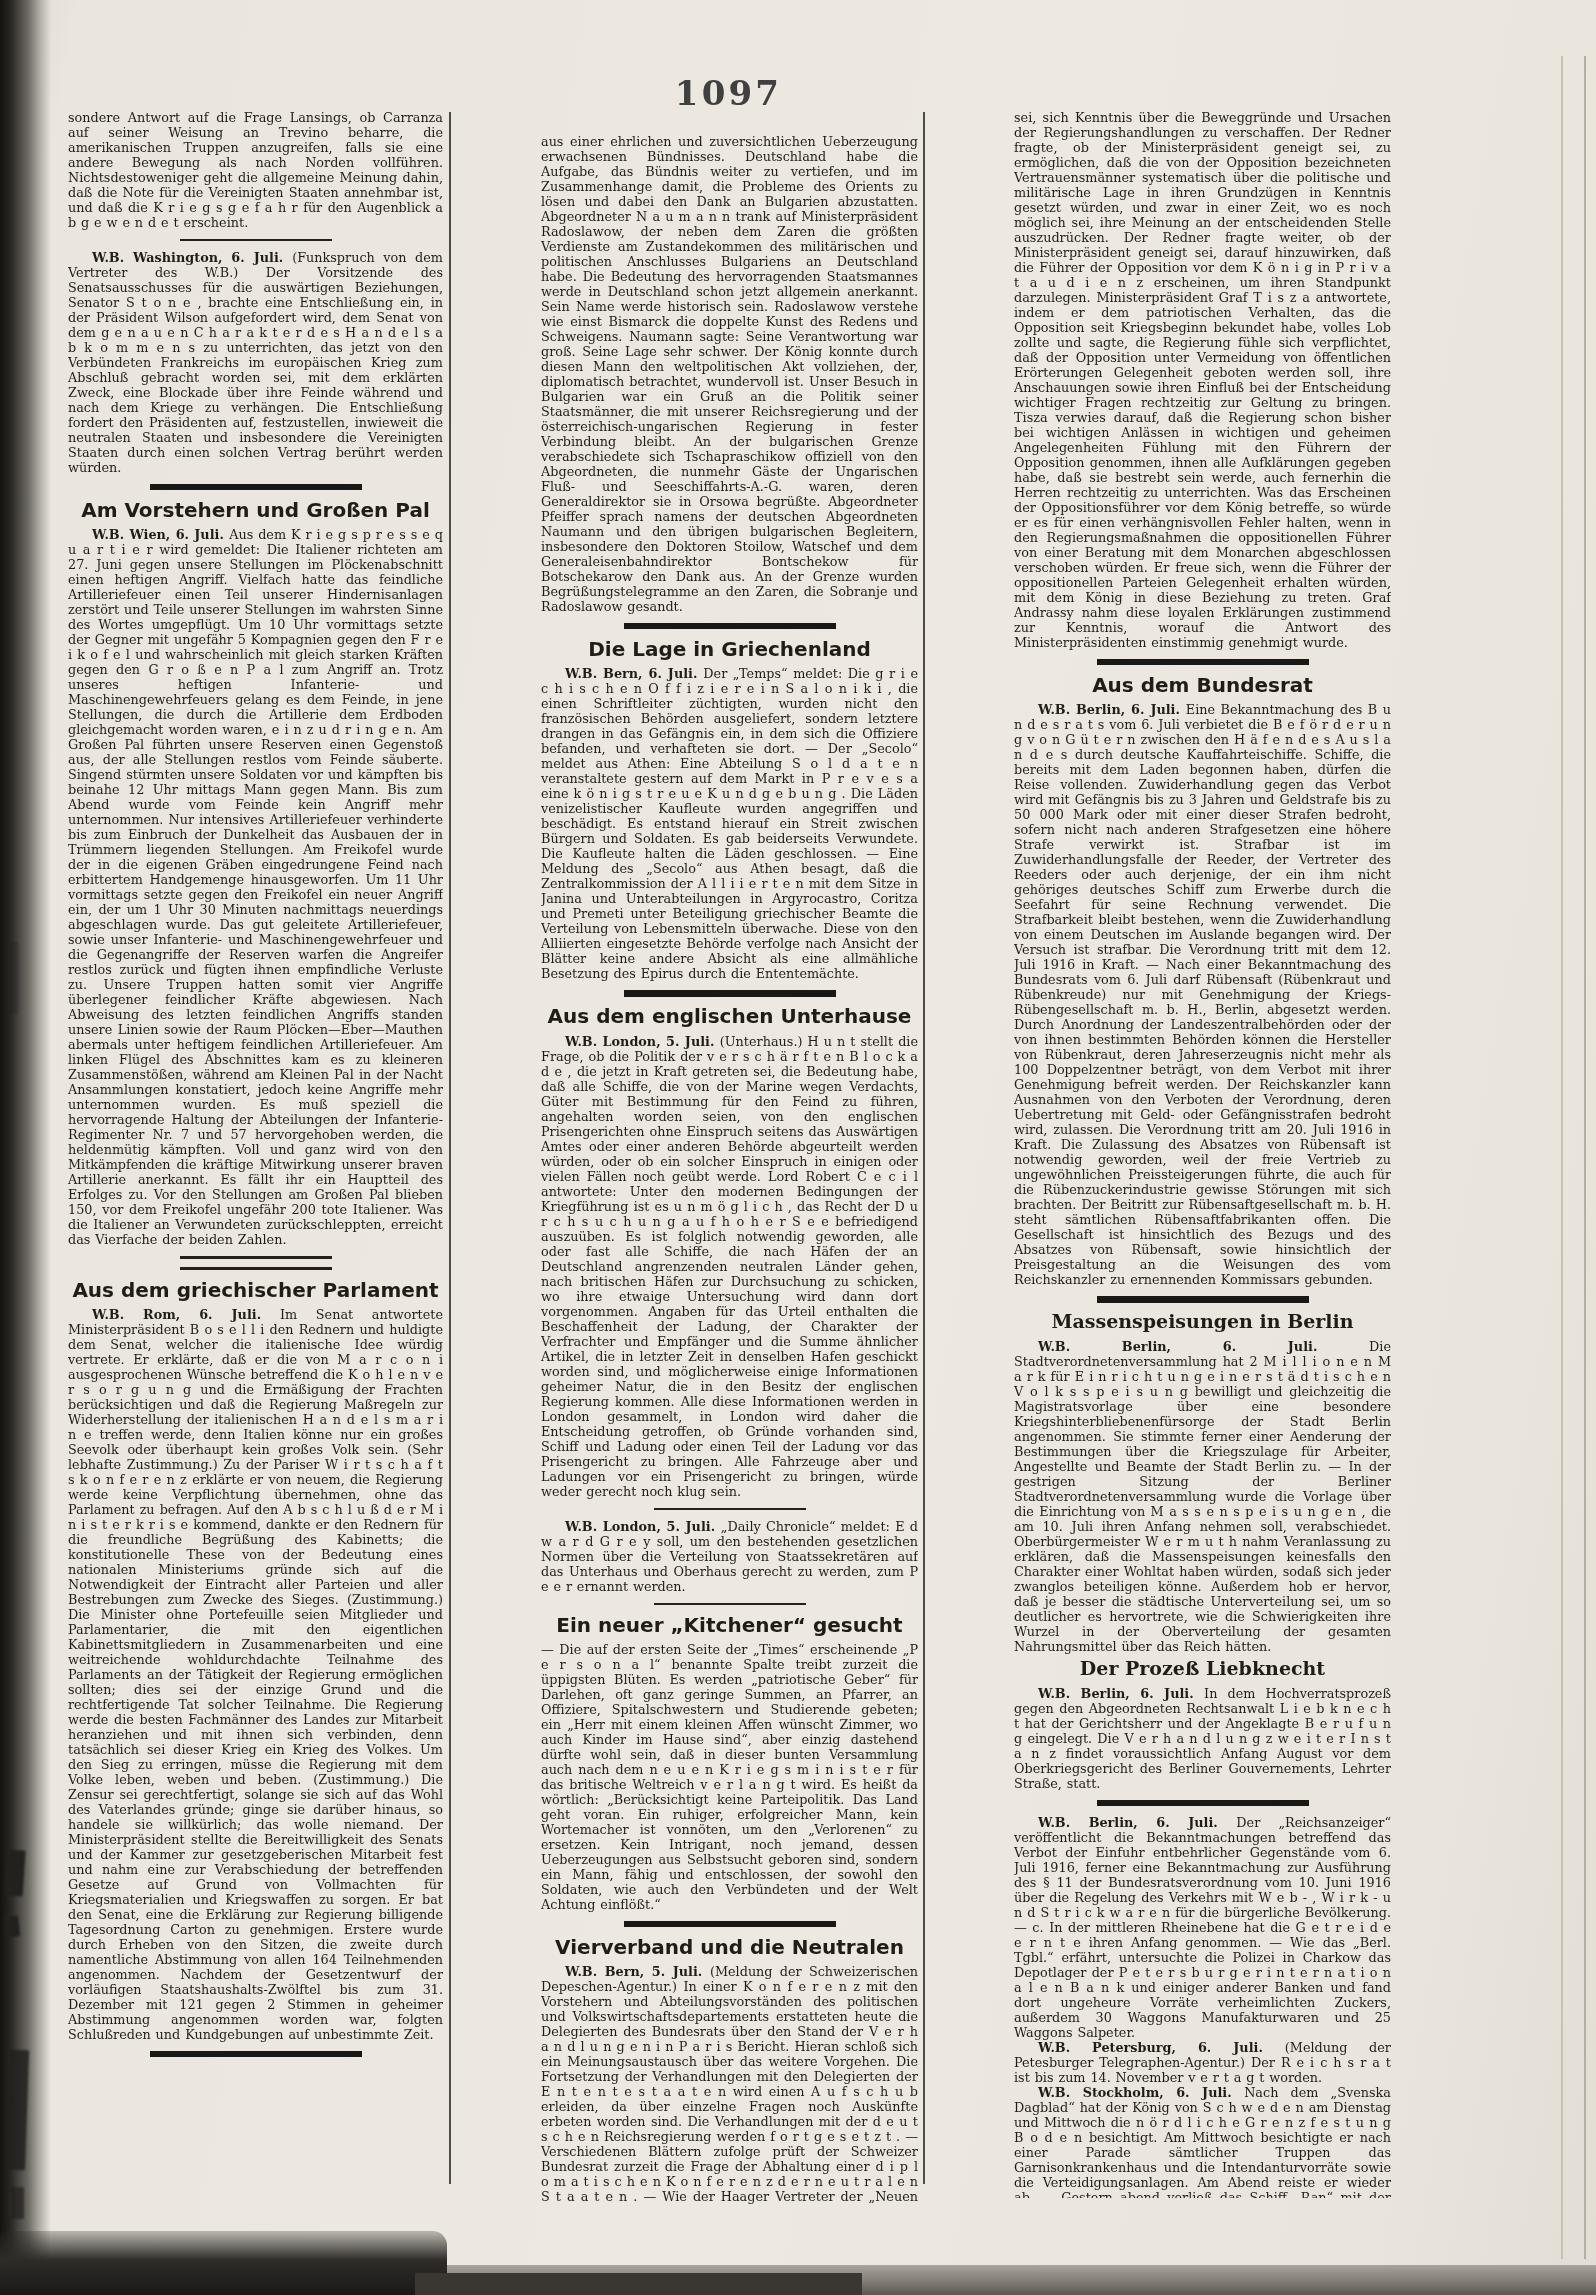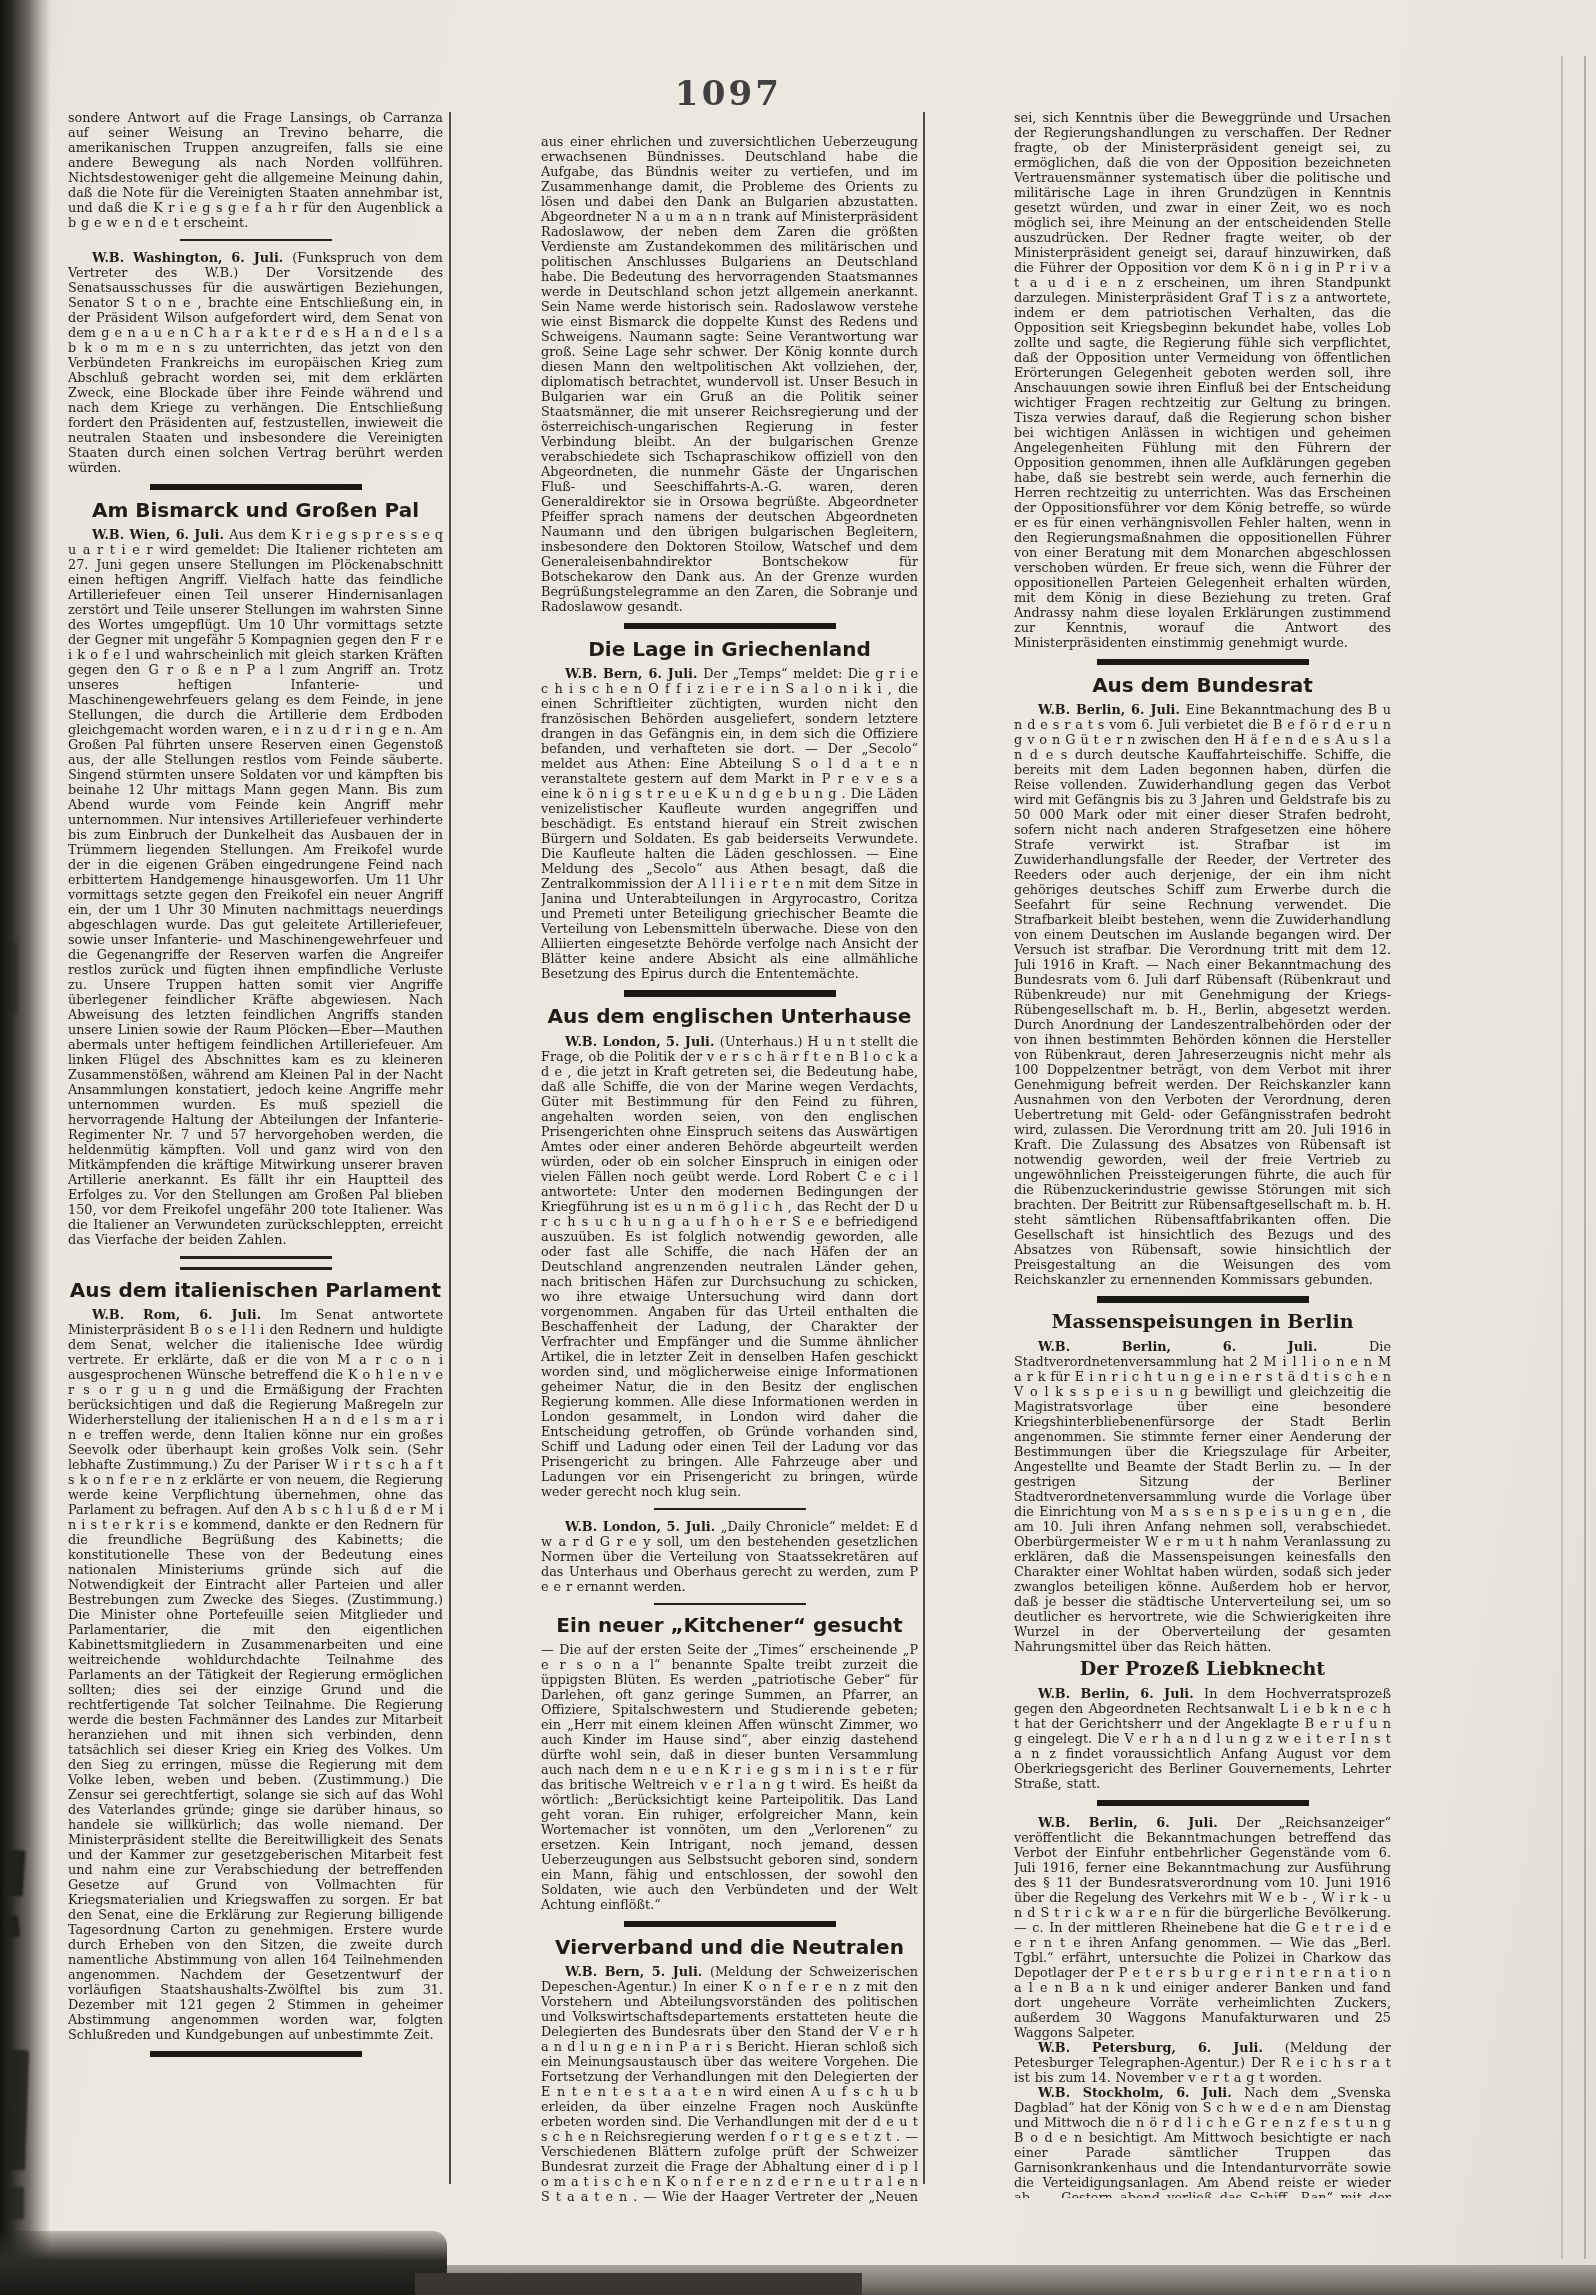--- a/index.html
+++ b/index.html
@@ -59,25 +59,25 @@
 <div class="bottom-dark-mid"></div>
 
 <div class="page-num">1097</div>
 <div class="colrule" id="crule1"></div>
 <div class="colrule" id="crule2"></div>
 <div class="col" id="col1">
     <p class="cont">sondere Antwort auf die Frage Lansings, ob Carranza auf seiner Weisung an Trevino beharre, die amerikanischen Truppen anzugreifen, falls sie eine andere Bewegung als nach Norden vollführen. Nichtsdestoweniger geht die allgemeine Meinung dahin, daß die Note für die Vereinigten Staaten annehmbar ist, und daß die K r i e g s g e f a h r für den Augenblick a b g e w e n d e t erscheint.</p>
     <div class="rule"></div>
     <p><b>W.B. Washington, 6. Juli. </b>(Funkspruch von dem Vertreter des W.B.) Der Vorsitzende des Senatsausschusses für die auswärtigen Beziehungen, Senator S t o n e , brachte eine Entschließung ein, in der Präsident Wilson aufgefordert wird, dem Senat von dem g e n a u e n  C h a r a k t e r  d e s  H a n d e l s a b k o m m e n s zu unterrichten, das jetzt von den Verbündeten Frankreichs im europäischen Krieg zum Abschluß gebracht worden sei, mit dem erklärten Zweck, eine Blockade über ihre Feinde während und nach dem Kriege zu verhängen. Die Entschließung fordert den Präsidenten auf, festzustellen, inwieweit die neutralen Staaten und insbesondere die Vereinigten Staaten durch einen solchen Vertrag berührt werden würden.</p>
     <div class="rule thick"></div>
-    <h2 class="hl-sans">Am Bismarck und Großen Pal</h2>
+    <h2 class="hl-sans">Am Vorstehern und Großen Pal</h2>
     <p><b>W.B. Wien, 6. Juli. </b>Aus dem K r i e g s p r e s s e q u a r t i e r wird gemeldet: Die Italiener richteten am 27. Juni gegen unsere Stellungen im Plöckenabschnitt einen heftigen Angriff. Vielfach hatte das feindliche Artilleriefeuer einen Teil unserer Hindernisanlagen zerstört und Teile unserer Stellungen im wahrsten Sinne des Wortes umgepflügt. Um 10 Uhr vormittags setzte der Gegner mit ungefähr 5 Kompagnien gegen den F r e i k o f e l und wahrscheinlich mit gleich starken Kräften gegen den G r o ß e n  P a l zum Angriff an. Trotz unseres heftigen Infanterie- und Maschinengewehrfeuers gelang es dem Feinde, in jene Stellungen, die durch die Artillerie dem Erdboden gleichgemacht worden waren, e i n z u d r i n g e n. Am Großen Pal führten unsere Reserven einen Gegenstoß aus, der alle Stellungen restlos vom Feinde säuberte. Singend stürmten unsere Soldaten vor und kämpften bis beinahe 12 Uhr mittags Mann gegen Mann. Bis zum Abend wurde vom Feinde kein Angriff mehr unternommen. Nur intensives Artilleriefeuer verhinderte bis zum Einbruch der Dunkelheit das Ausbauen der in Trümmern liegenden Stellungen. Am Freikofel wurde der in die eigenen Gräben eingedrungene Feind nach erbittertem Handgemenge hinausgeworfen. Um 11 Uhr vormittags setzte gegen den Freikofel ein neuer Angriff ein, der um 1 Uhr 30 Minuten nachmittags neuerdings abgeschlagen wurde. Das gut geleitete Artilleriefeuer, sowie unser Infanterie- und Maschinengewehrfeuer und die Gegenangriffe der Reserven warfen die Angreifer restlos zurück und fügten ihnen empfindliche Verluste zu. Unsere Truppen hatten somit vier Angriffe überlegener feindlicher Kräfte abgewiesen. Nach Abweisung des letzten feindlichen Angriffs standen unsere Linien sowie der Raum Plöcken—Eber—Mauthen abermals unter heftigem feindlichen Artilleriefeuer. Am linken Flügel des Abschnittes kam es zu kleineren Zusammenstößen, während am Kleinen Pal in der Nacht Ansammlungen konstatiert, jedoch keine Angriffe mehr unternommen wurden. Es muß speziell die hervorragende Haltung der Abteilungen der Infanterie-Regimenter Nr. 7 und 57 hervorgehoben werden, die heldenmütig kämpften. Voll und ganz wird von den Mitkämpfenden die kräftige Mitwirkung unserer braven Artillerie anerkannt. Es fällt ihr ein Hauptteil des Erfolges zu. Vor den Stellungen am Großen Pal blieben 150, vor dem Freikofel ungefähr 200 tote Italiener. Was die Italiener an Verwundeten zurückschleppten, erreicht das Vierfache der beiden Zahlen.</p>
     <div class="rule"></div>
     <div class="rule"></div>
-    <h2 class="hl-sans">Aus dem italienischen Parlament</h2>
+    <h2 class="hl-sans">Aus dem griechischer Parlament</h2>
     <p><b>W.B. Rom, 6. Juli. </b>Im Senat antwortete Ministerpräsident B o s e l l i den Rednern und huldigte dem Senat, welcher die italienische Idee würdig vertrete. Er erklärte, daß er die von M a r c o n i ausgesprochenen Wünsche betreffend die K o h l e n v e r s o r g u n g und die Ermäßigung der Frachten berücksichtigen und daß die Regierung Maßregeln zur Widerherstellung der italienischen H a n d e l s m a r i n e treffen werde, denn Italien könne nur ein großes Seevolk oder überhaupt kein großes Volk sein. (Sehr lebhafte Zustimmung.) Zu der Pariser W i r t s c h a f t s k o n f e r e n z erklärte er von neuem, die Regierung werde keine Verpflichtung übernehmen, ohne das Parlament zu befragen. Auf den A b s c h l u ß  d e r  M i n i s t e r k r i s e kommend, dankte er den Rednern für die freundliche Begrüßung des Kabinetts; die konstitutionelle These von der Bedeutung eines nationalen Ministeriums gründe sich auf die Notwendigkeit der Eintracht aller Parteien und aller Bestrebungen zum Zwecke des Sieges. (Zustimmung.) Die Minister ohne Portefeuille seien Mitglieder und Parlamentarier, die mit den eigentlichen Kabinettsmitgliedern in Zusammenarbeiten und eine weitreichende wohldurchdachte Teilnahme des Parlaments an der Tätigkeit der Regierung ermöglichen sollten; dies sei der einzige Grund und die rechtfertigende Tat solcher Teilnahme. Die Regierung werde die besten Fachmänner des Landes zur Mitarbeit heranziehen und mit ihnen sich verbinden, denn tatsächlich sei dieser Krieg ein Krieg des Volkes. Um den Sieg zu erringen, müsse die Regierung mit dem Volke leben, weben und beben. (Zustimmung.) Die Zensur sei gerechtfertigt, solange sie sich auf das Wohl des Vaterlandes gründe; ginge sie darüber hinaus, so handele sie willkürlich; das wolle niemand. Der Ministerpräsident stellte die Bereitwilligkeit des Senats und der Kammer zur gesetzgeberischen Mitarbeit fest und nahm eine zur Verabschiedung der betreffenden Gesetze auf Grund von Vollmachten für Kriegsmaterialien und Kriegswaffen zu sorgen. Er bat den Senat, eine die Erklärung zur Regierung billigende Tagesordnung Carton zu genehmigen. Erstere wurde durch Erheben von den Sitzen, die zweite durch namentliche Abstimmung von allen 164 Teilnehmenden angenommen. Nachdem der Gesetzentwurf der vorläufigen Staatshaushalts-Zwölftel bis zum 31. Dezember mit 121 gegen 2 Stimmen in geheimer Abstimmung angenommen worden war, folgten Schlußreden und Kundgebungen auf unbestimmte Zeit.</p>
     <div class="rule thick"></div>
   </div>
 <div class="col" id="col2">
     <p class="cont">aus einer ehrlichen und zuversichtlichen Ueberzeugung erwachsenen Bündnisses. Deutschland habe die Aufgabe, das Bündnis weiter zu vertiefen, und im Zusammenhange damit, die Probleme des Orients zu lösen und dabei den Dank an Bulgarien abzustatten. Abgeordneter N a u m a n n trank auf Ministerpräsident Radoslawow, der neben dem Zaren die größten Verdienste am Zustandekommen des militärischen und politischen Anschlusses Bulgariens an Deutschland habe. Die Bedeutung des hervorragenden Staatsmannes werde in Deutschland schon jetzt allgemein anerkannt. Sein Name werde historisch sein. Radoslawow verstehe wie einst Bismarck die doppelte Kunst des Redens und Schweigens. Naumann sagte: Seine Verantwortung war groß. Seine Lage sehr schwer. Der König konnte durch diesen Mann den weltpolitischen Akt vollziehen, der, diplomatisch betrachtet, wundervoll ist. Unser Besuch in Bulgarien war ein Gruß an die Politik seiner Staatsmänner, die mit unserer Reichsregierung und der österreichisch-ungarischen Regierung in fester Verbindung bleibt. An der bulgarischen Grenze verabschiedete sich Tschapraschikow offiziell von den Abgeordneten, die nunmehr Gäste der Ungarischen Fluß- und Seeschiffahrts-A.-G. waren, deren Generaldirektor sie in Orsowa begrüßte. Abgeordneter Pfeiffer sprach namens der deutschen Abgeordneten Naumann und den übrigen bulgarischen Begleitern, insbesondere den Doktoren Stoilow, Watschef und dem Generaleisenbahndirektor Bontschekow für Botschekarow den Dank aus. An der Grenze wurden Begrüßungstelegramme an den Zaren, die Sobranje und Radoslawow gesandt.</p>
     <div class="rule thick"></div>
     <h2 class="hl-sans">Die Lage in Griechenland</h2>
     <p><b>W.B. Bern, 6. Juli. </b>Der „Temps“ meldet: Die g r i e c h i s c h e n  O f f i z i e r e  i n  S a l o n i k i , die einen Schriftleiter züchtigten, wurden nicht den französischen Behörden ausgeliefert, sondern letztere drangen in das Gefängnis ein, in dem sich die Offiziere befanden, und verhafteten sie dort. — Der „Secolo“ meldet aus Athen: Eine Abteilung S o l d a t e n veranstaltete gestern auf dem Markt in P r e v e s a eine k ö n i g s t r e u e  K u n d g e b u n g . Die Läden venizelistischer Kaufleute wurden angegriffen und beschädigt. Es entstand hierauf ein Streit zwischen Bürgern und Soldaten. Es gab beiderseits Verwundete. Die Kaufleute halten die Läden geschlossen. — Eine Meldung des „Secolo“ aus Athen besagt, daß die Zentralkommission der A l l i i e r t e n mit dem Sitze in Janina und Unterabteilungen in Argyrocastro, Coritza und Premeti unter Beteiligung griechischer Beamte die Verteilung von Lebensmitteln überwache. Diese von den Alliierten eingesetzte Behörde verfolge nach Ansicht der Blätter keine andere Absicht als eine allmähliche Besetzung des Epirus durch die Ententemächte.</p>
     <div class="rule thick"></div>
     <h2 class="hl-sans">Aus dem englischen Unterhause</h2>

